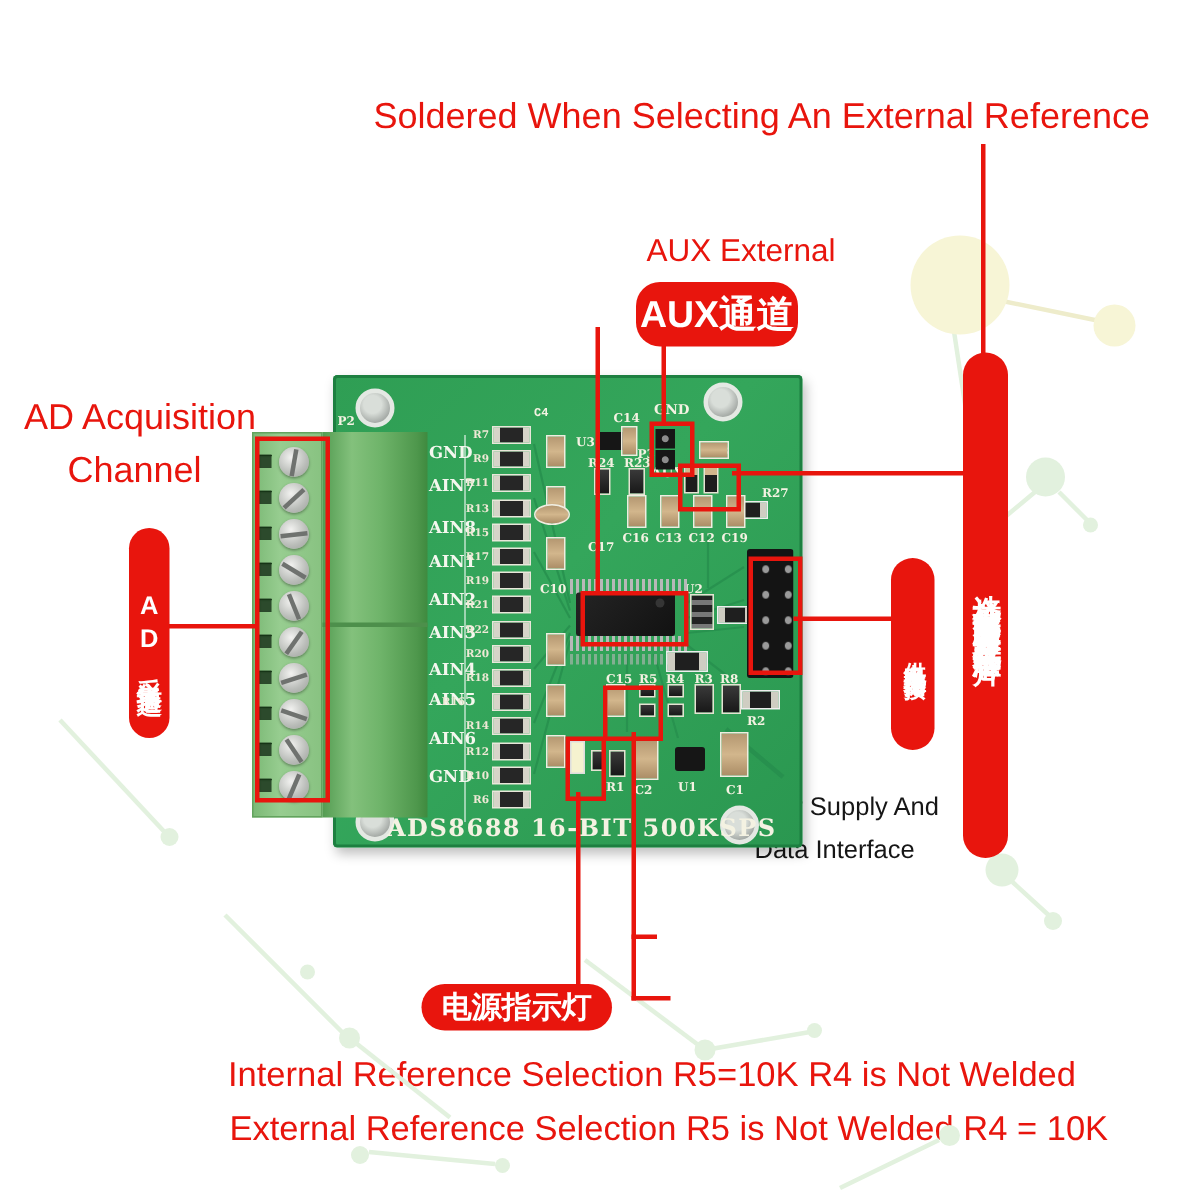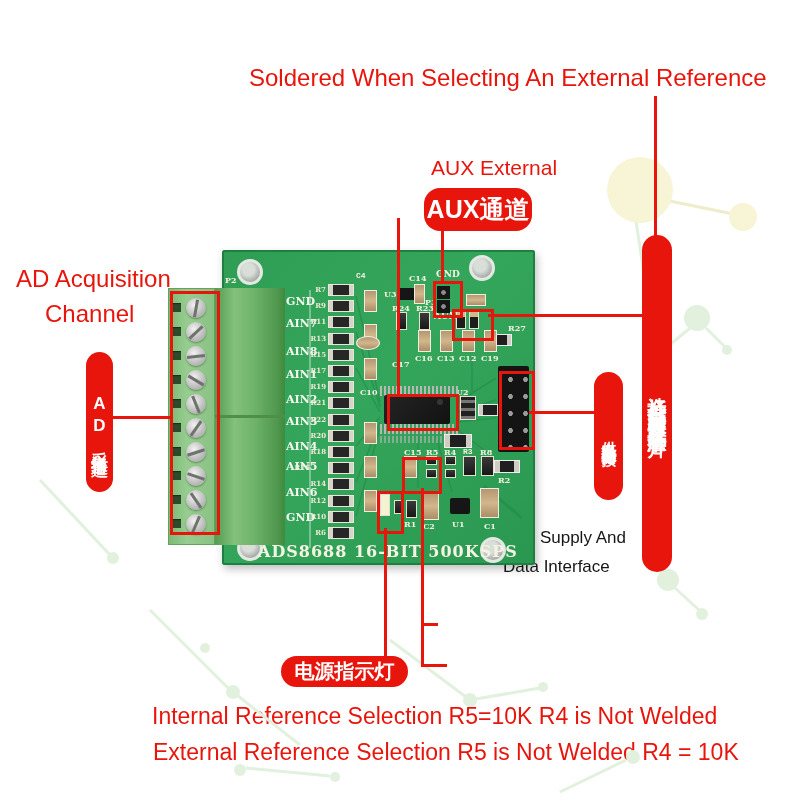--- a/index.html
+++ b/index.html
@@ -185,21 +185,21 @@
         <div class="silk" style="left: 193px; top: 104px; font-size: 8px;">C16</div>
         <div class="silk" style="left: 215px; top: 104px; font-size: 8px;">C13</div>
         <div class="silk" style="left: 237px; top: 104px; font-size: 8px;">C12</div>
         <div class="silk" style="left: 259px; top: 104px; font-size: 8px;">C19</div>
         <div class="silk" style="left: 170px; top: 110px; font-size: 8px;">C17</div>
         <div class="silk" style="left: 138px; top: 138px; font-size: 8px;">C10</div>
         <div class="silk" style="left: 234px; top: 138px; font-size: 8px;">U2</div>
         <div class="silk" style="left: 182px; top: 198px; font-size: 8px;">C15</div>
         <div class="silk" style="left: 204px; top: 198px; font-size: 8px;">R5</div>
         <div class="silk" style="left: 222px; top: 198px; font-size: 8px;">R4</div>
-        <div class="silk" style="left: 241px; top: 198px; font-size: 8px; font-family: Liberation Mono, monospace;">R3</div>
+        <div class="silk" style="left: 241px; top: 198px; font-size: 8px;">R3</div>
         <div class="silk" style="left: 258px; top: 198px; font-size: 8px;">R8</div>
         <div class="silk" style="left: 276px; top: 226px; font-size: 8px;">R2</div>
         <div class="silk" style="left: 182px; top: 270px; font-size: 8px;">R1</div>
         <div class="silk" style="left: 201px; top: 272px; font-size: 8px;">C2</div>
         <div class="silk" style="left: 230px; top: 270px; font-size: 8px;">U1</div>
         <div class="silk" style="left: 262px; top: 272px; font-size: 8px;">C1</div>
       </div>
 
     <div class="blk" style="left:178px;top:38px;width:16px;height:12px"></div>
     <div class="cap" style="left:192px;top:34px;width:11px;height:20px"></div>

